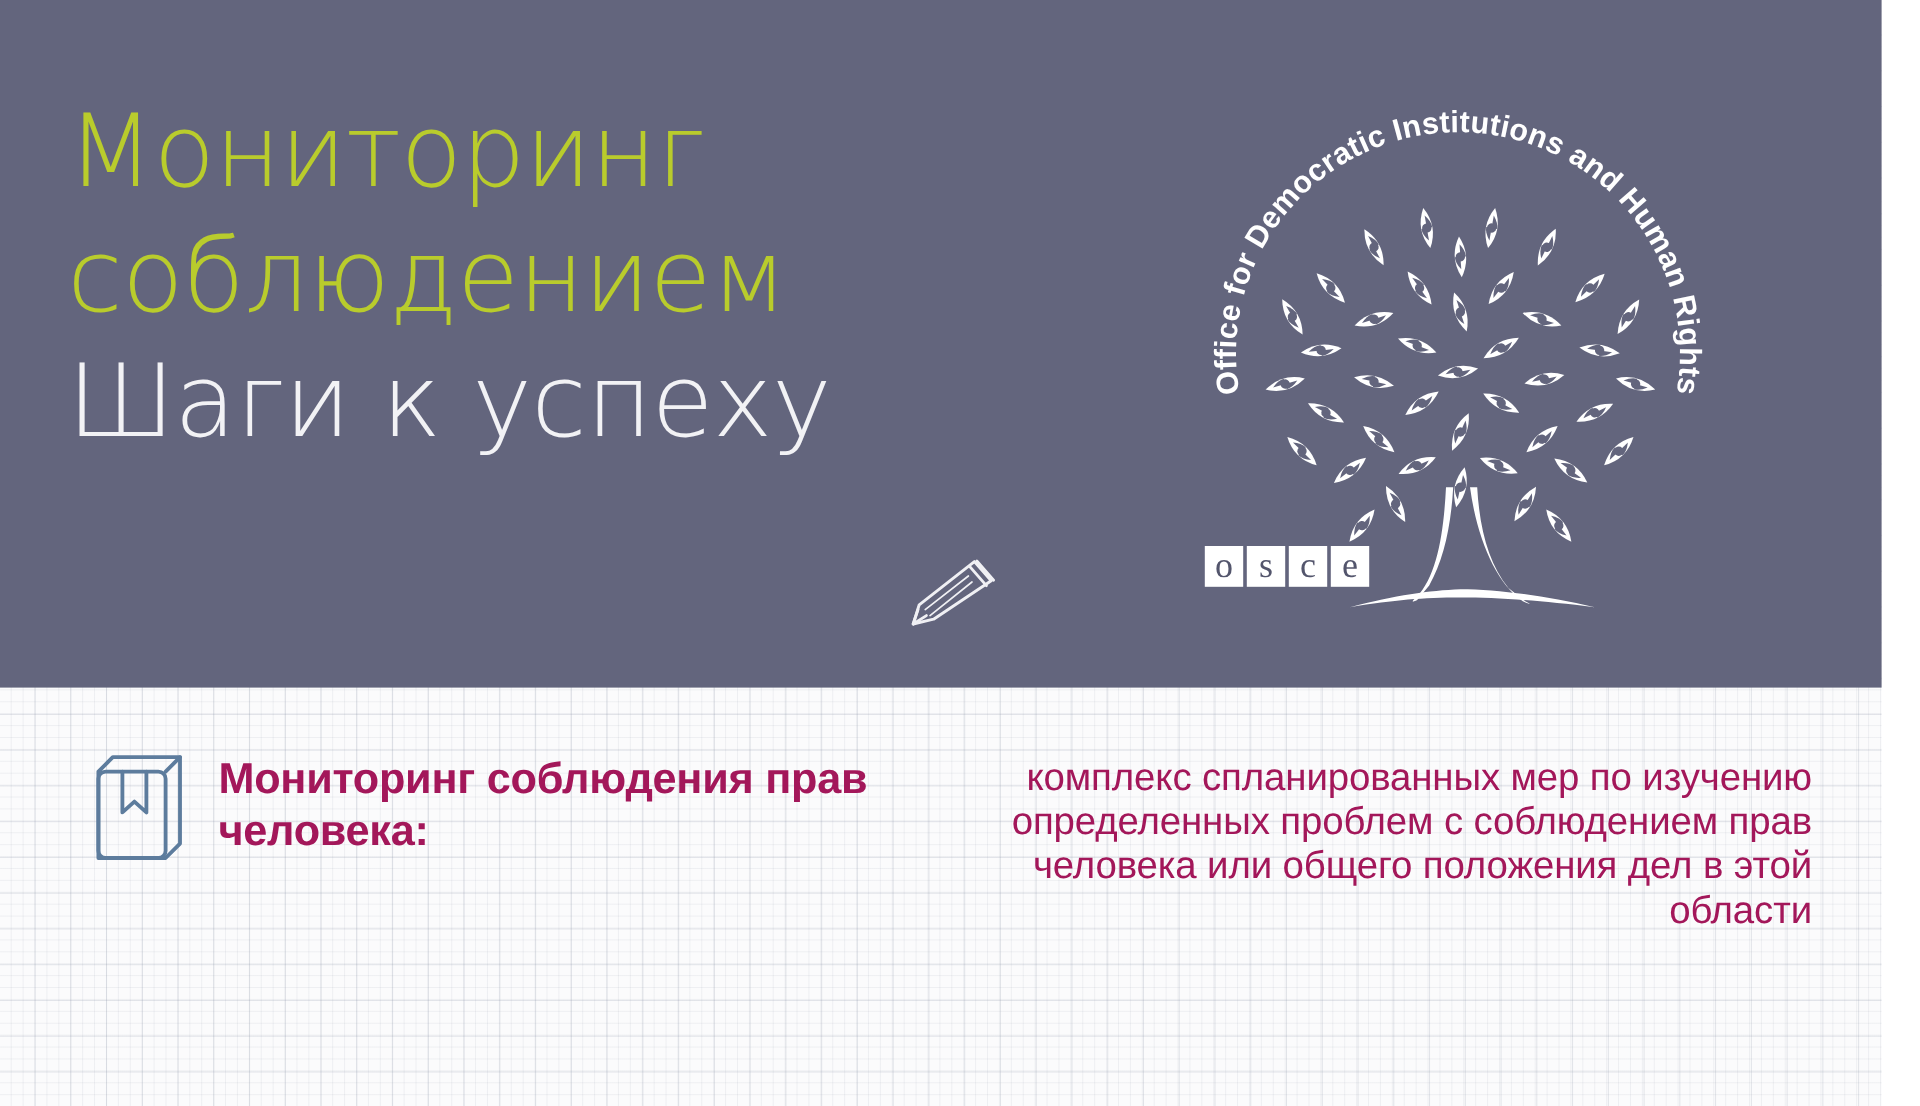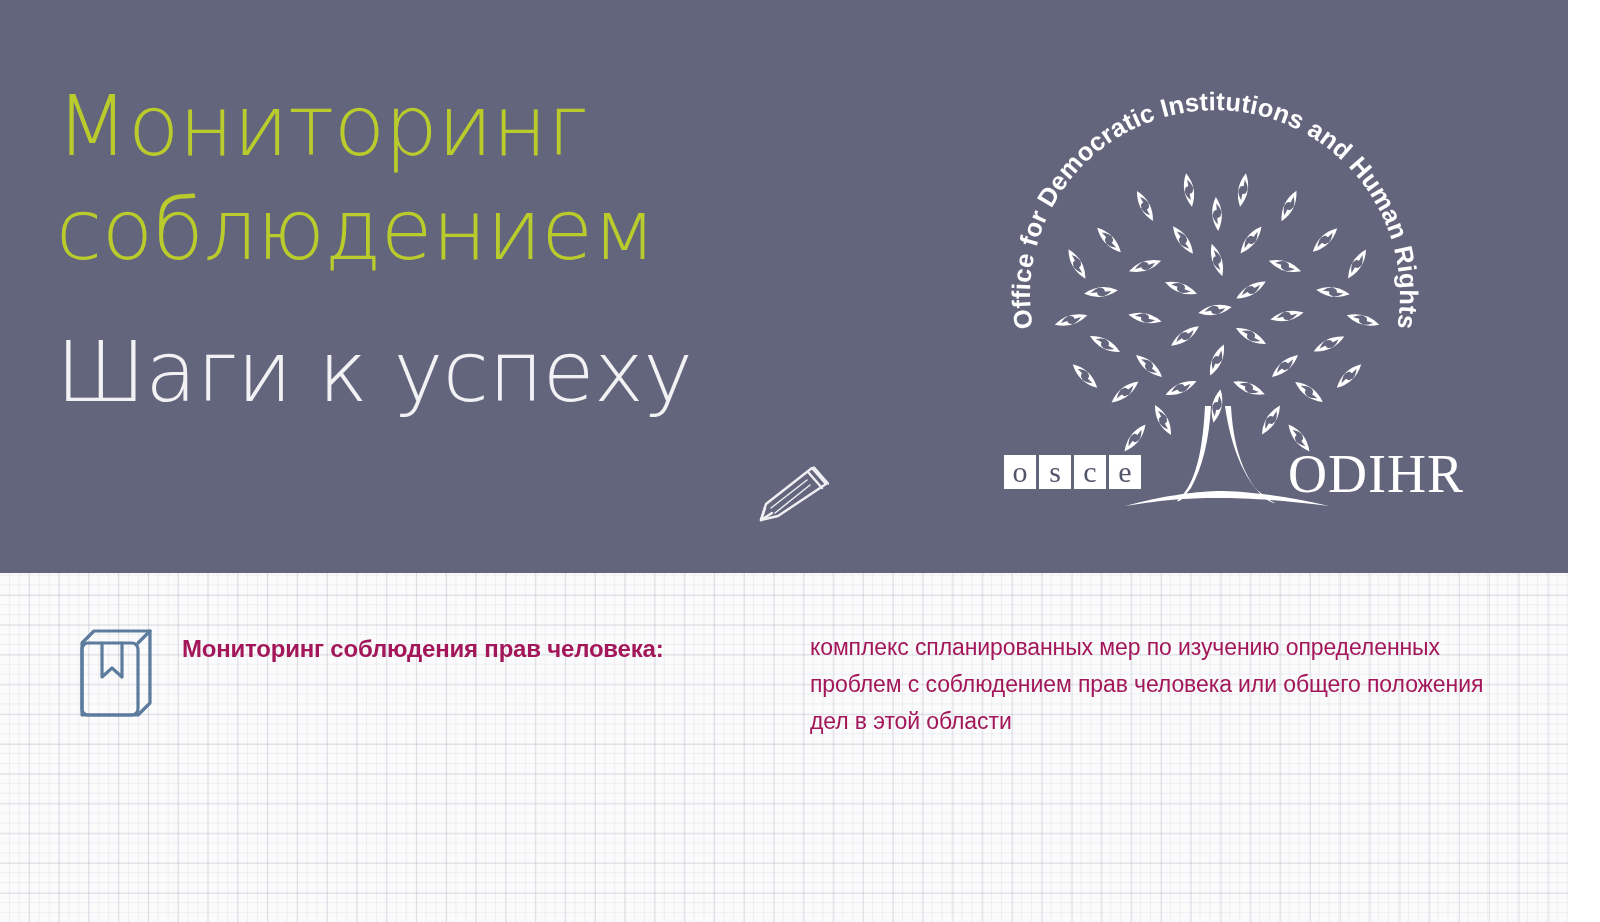--- a/index.html
+++ b/index.html
@@ -58,21 +58,20 @@
     font-weight: 300;
     font-size: 84px;
     line-height: 104px;
     letter-spacing: -0.5px;
     white-space: nowrap;
     color: #b9cc2c;
   }
   .title-line.accent-green { color: #b9cc2c; }
   .title-line.accent-white {
     color: #f2f2f5;
-    margin-top: 38px;
     position: relative;
   }
 
   
   .pencil-wrap {
     position: absolute;
     left: 738px;
     top: 463px;
     width: 96px;
     height: 62px;
@@ -104,37 +103,38 @@
     height: 96px;
   }
 
   .term {
     position: absolute;
     left: 182px;
     top: 54px;
     width: 600px;
     font-family: "Liberation Sans", "DejaVu Sans", sans-serif;
     font-weight: 700;
-    font-size: 24px;
+    font-size: 36px;
     line-height: 43px;
     color: #a3175a;
     letter-spacing: -0.2px;
   }
 
   .definition {
     position: absolute;
     left: 810px;
     top: 56px;
     width: 700px;
     font-family: "Liberation Sans", "DejaVu Sans", sans-serif;
     font-weight: 400;
-    font-size: 23px;
+    font-size: 32px;
     line-height: 37px;
     color: #a3175a;
     letter-spacing: -0.1px;
+    text-align: right;
   }
 </style>
 </head>
 <body>
 
 <div class="slide">
 
   <div class="header">
 
     <div class="title-block">
@@ -257,23 +257,20 @@
                    font-family:'Liberation Serif','DejaVu Serif',serif;font-size:30px;line-height:34px;
                    text-align:center;">s</span>
       <span style="display:inline-block;width:32px;height:34px;background:#ffffff;color:#53556c;
                    font-family:'Liberation Serif','DejaVu Serif',serif;font-size:30px;line-height:34px;
                    text-align:center;">c</span>
       <span style="display:inline-block;width:32px;height:34px;background:#ffffff;color:#53556c;
                    font-family:'Liberation Serif','DejaVu Serif',serif;font-size:30px;line-height:34px;
                    text-align:center;">e</span>
     </div>
 
-    <div style="position:absolute;left:1288px;top:447px;
-                font-family:'Liberation Serif','DejaVu Serif',serif;
-                font-size:54px;line-height:54px;color:#ffffff;letter-spacing:1px;">ODIHR</div>
   </div>
 
   <div class="content">
 
     <div class="book-icon">
       <svg width="92" height="96" viewBox="0 0 92 96" fill="none" stroke="#5d7c9d" stroke-width="3.2" stroke-linecap="round" stroke-linejoin="round">
 
         <path d="M14 18 L26 6 L82 6 L82 78 L70 90 L14 90 Z"></path>
 
         <rect x="14" y="18" width="56" height="72" rx="6"></rect>

